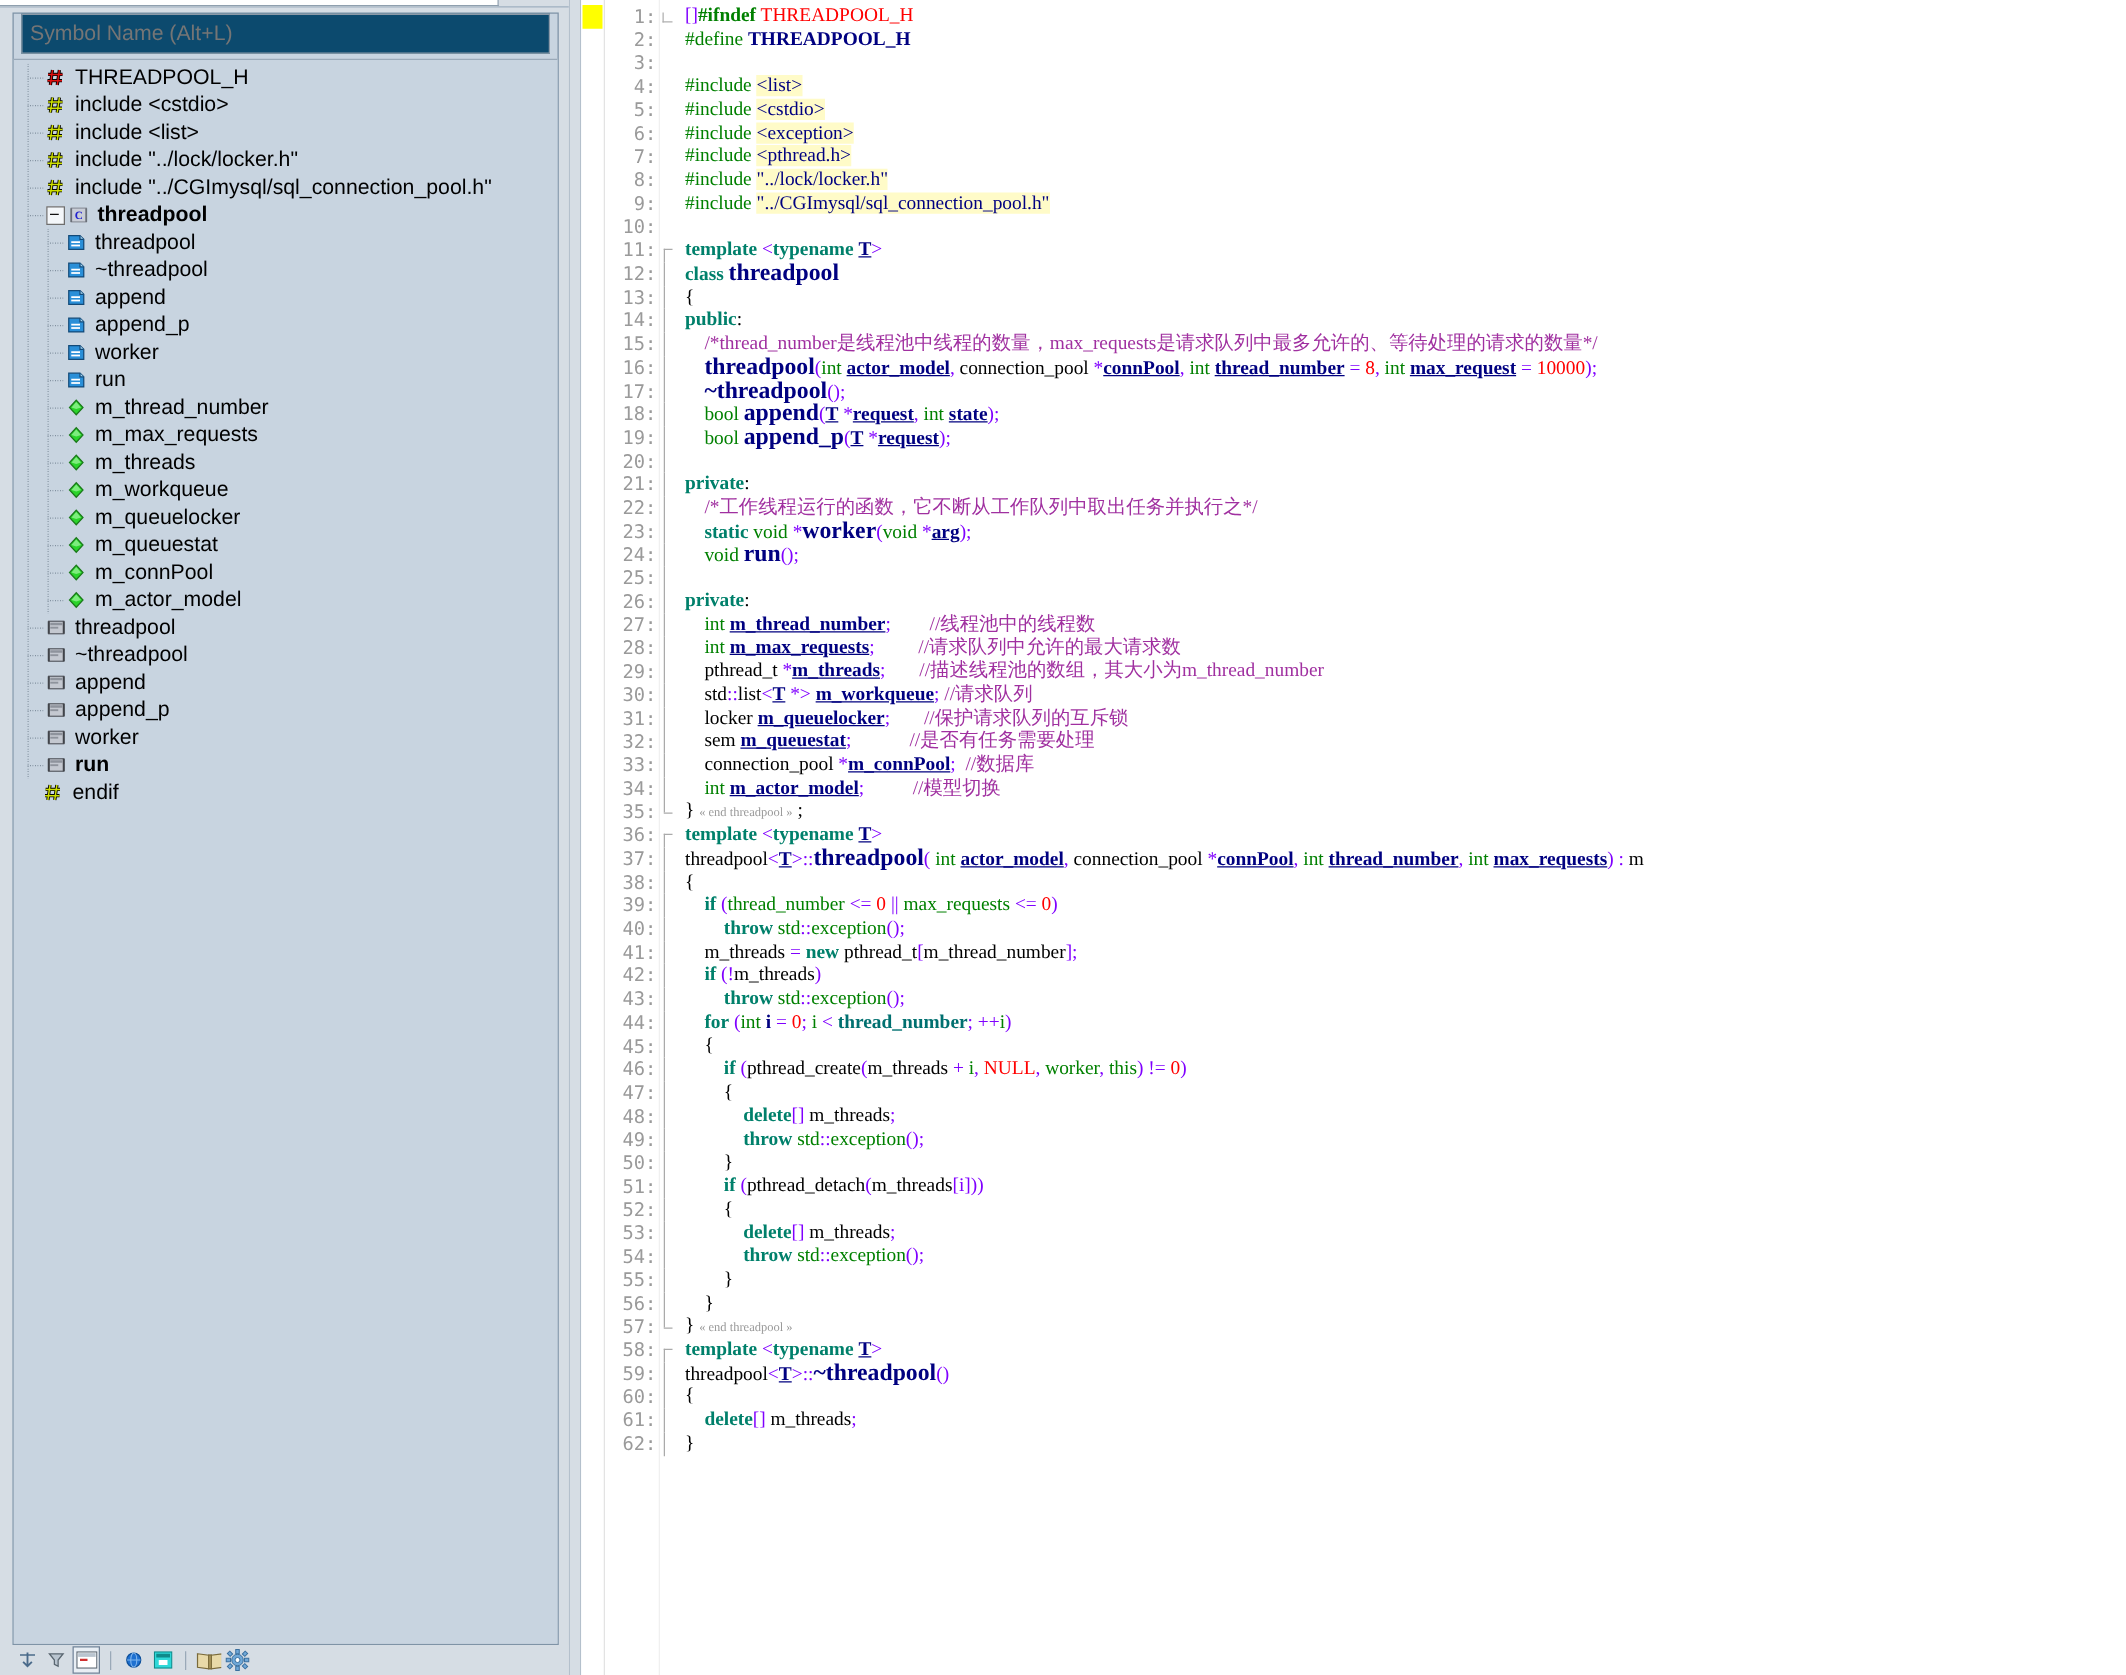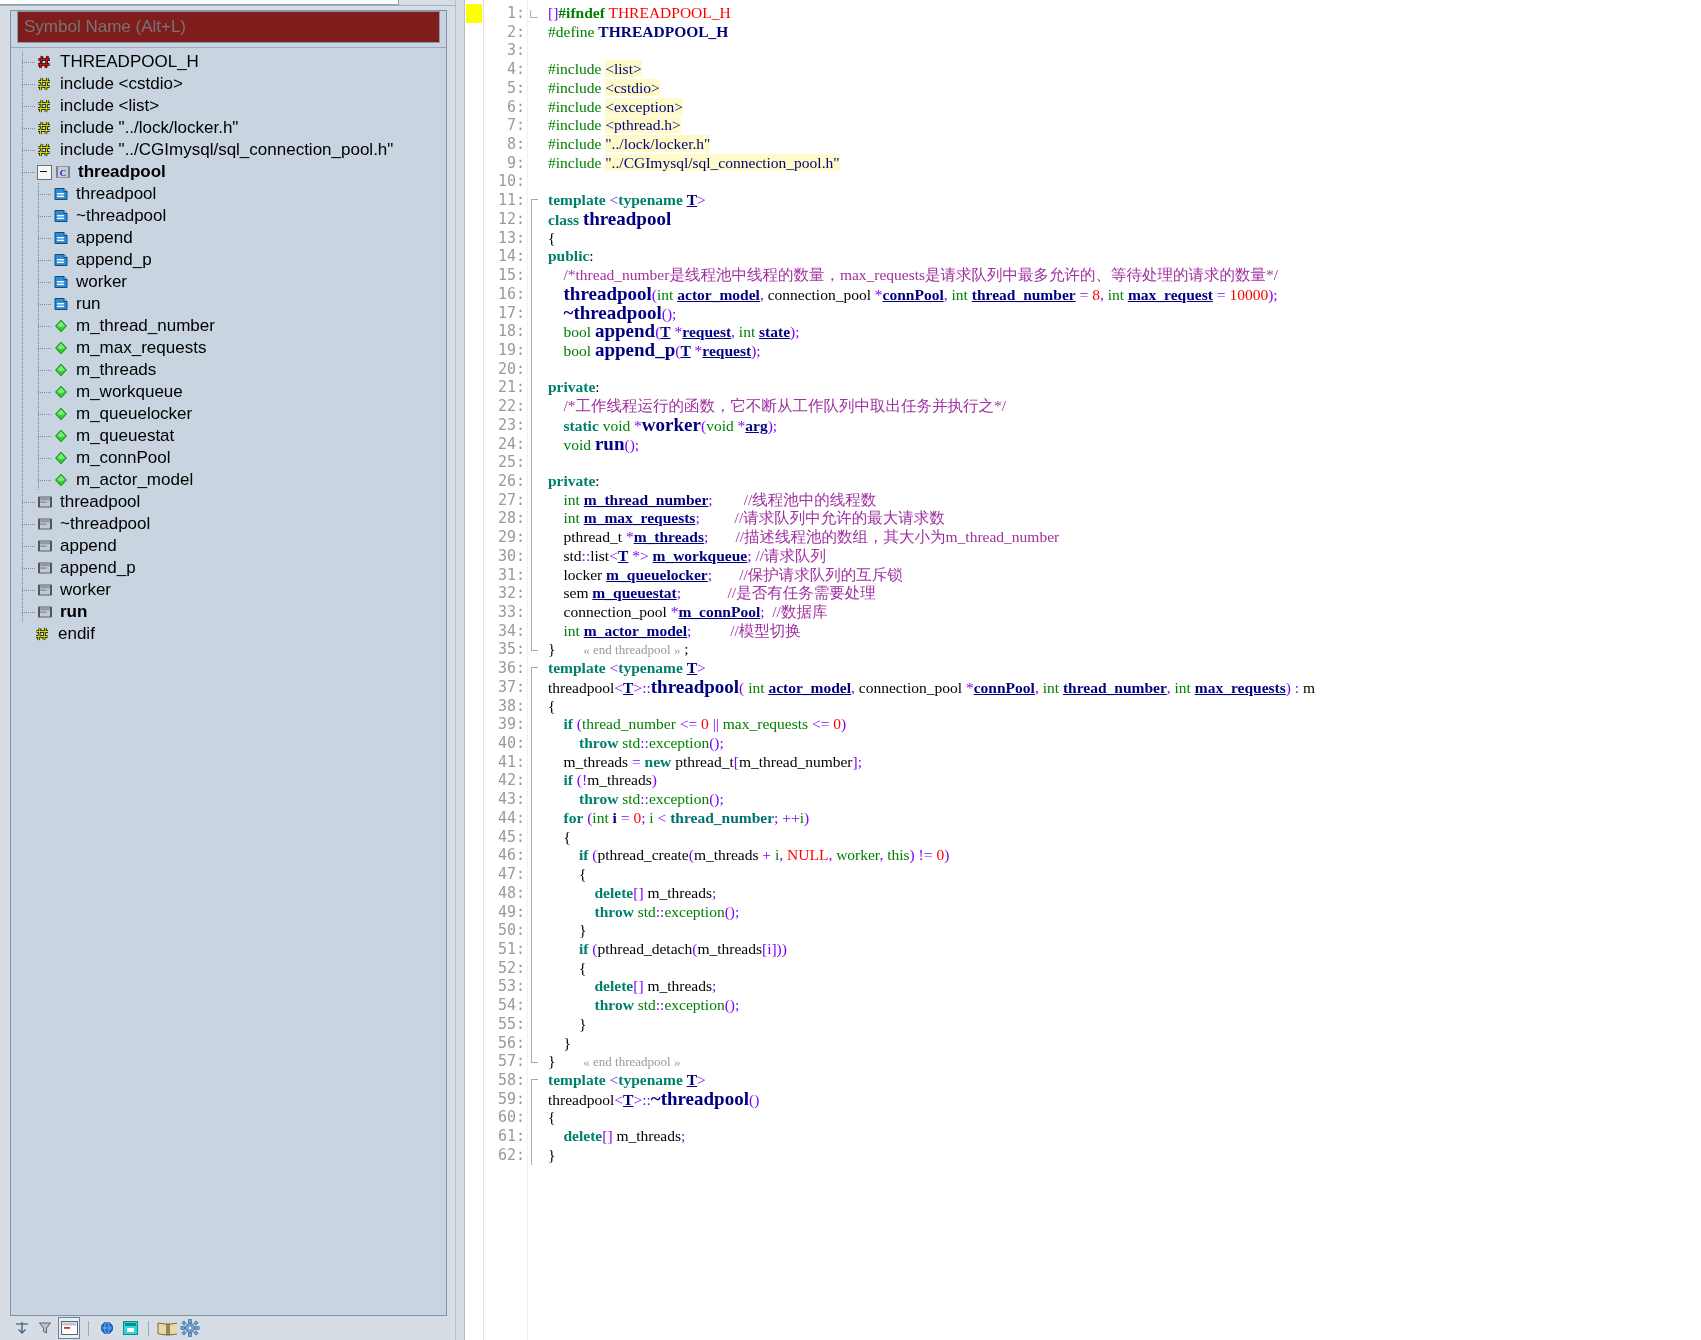--- a/index.html
+++ b/index.html
@@ -41,21 +41,21 @@
   .panel-title{
     padding:6px 8px 8px 10px;
     font-size:22px;font-weight:bold;font-style:italic;
     color:#000000;
     font-family:"Liberation Sans", sans-serif;
     letter-spacing:-0.3px;
     background:linear-gradient(to bottom,#e3eaf1 0%,#d2dce6 100%);
   }
   .search-wrap{
     margin:0 6px 4px 6px;
-    background:#7f1d1d;
+    background:#0c4a6e;
     border:1px solid #8c9aa8;
     height:30px;
     display:flex;align-items:center;
   }
   .search-wrap input{
     border:0;outline:0;width:100%;height:26px;
     font-size:17px;color:#999999;
     font-family:"Liberation Sans", sans-serif;
     padding:0 6px;background:transparent;
   }
@@ -179,21 +179,21 @@
   .pp{color:#008000;}                           
   .ppb{color:#000080;font-weight:bold;}         
   .mac{color:#ff0000;}                          
   .str{background:#fffbc8;color:#000080;}       
   .cls{color:#000080;font-weight:bold;font-size:19px;} 
   .id{color:#000000;}
   .idu{color:#000080;font-weight:bold;text-decoration:underline;}
   .num{color:#ff0000;}
   .cmt{color:#a030a0;}
   .op{color:#8000ff;}
-  .fold{color:#9a9a9a;font-size:13px;margin-left:24px;}
+  .fold{color:#9a9a9a;font-size:10px;}
   .tpl{color:#000080;font-weight:bold;text-decoration:underline;}
   .grn{color:#008000;}
   .bkt{color:#000000;}
   .nullc{color:#ff0000;}
 </style>
 </head>
 <body>
 
 <div class="app">
 

